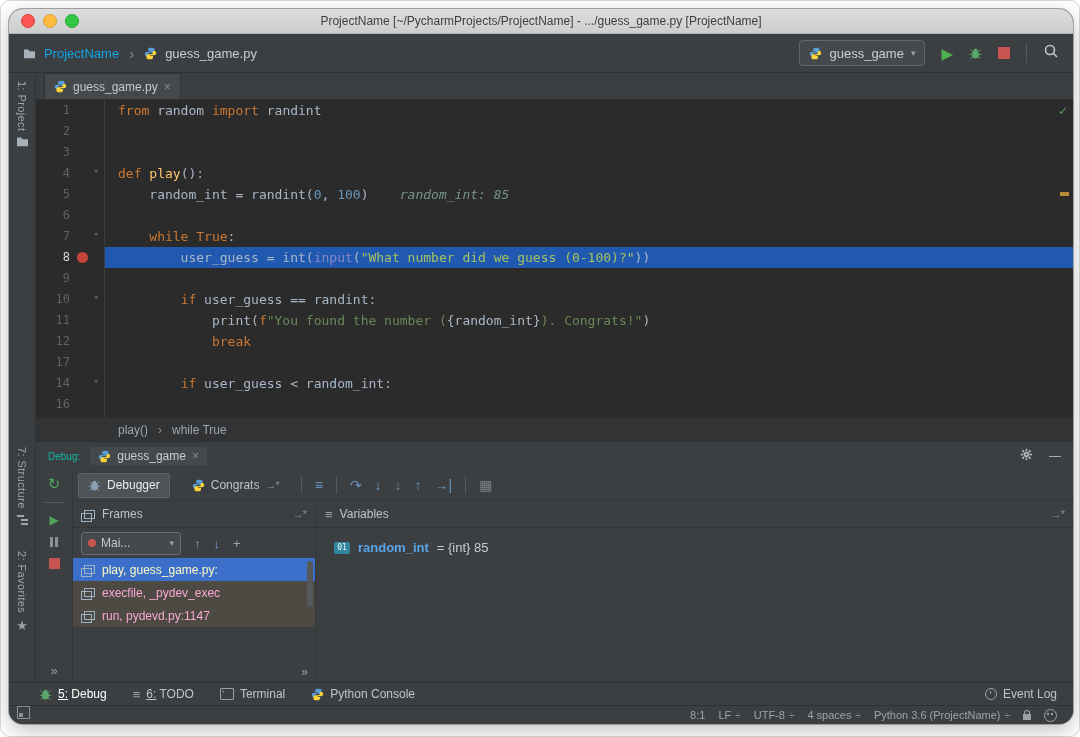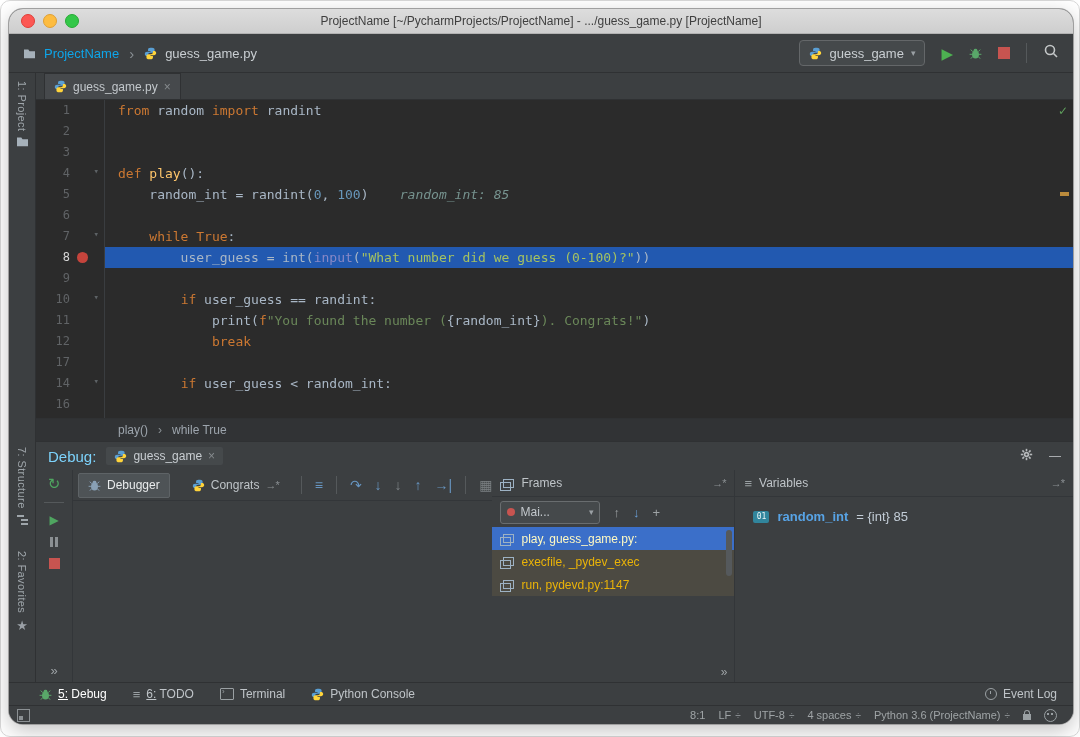--- a/index.html
+++ b/index.html
@@ -77,38 +77,38 @@
   .tk.hint{color:#76938f;font-style:italic}
   .mark-check{position:absolute;right:5px;top:4px;color:#5f9e5c;font-size:12px;font-family:"DejaVu Sans",sans-serif}
   .mark-warn{position:absolute;right:4px;top:92px;width:9px;height:4px;background:#bb8b3c}
   
   .crumbs{height:22px;background:#313335;border-top:1px solid #2f3133;display:flex;align-items:center;gap:8px;
           padding-left:82px;font-size:12px;color:#9da5ad;flex:0 0 auto}
   .crumbs .nav-sep{font-size:12px}
   
   .debug{flex:1;background:#3c3f41;border-top:1px solid #2f3133;display:flex;flex-direction:column;min-height:0}
   .dbg-header{height:28px;display:flex;align-items:center;padding:0 12px;gap:10px;flex:0 0 auto}
-  .dbg-title{color:#7dd3fc;font-size:15px}
+  .dbg-title{color:#14b8a6;font-size:10px}
   .dbg-tab{display:flex;align-items:center;gap:6px;background:#45494b;border-radius:2px;padding:2px 8px;
            font-size:12px;color:#c9ced2}
   .dbg-tab .close{color:#868b8e}
   .dbg-actions{margin-left:auto;display:flex;gap:16px;align-items:center}
   .minimize{color:#b6babd;font-size:12px}
   .dbg-body{flex:1;display:flex;min-height:0}
   .vtool{width:36px;border-right:1px solid #333639;display:flex;flex-direction:column;align-items:center;
          padding-top:6px;gap:11px;flex:0 0 auto;position:relative}
   .vt{font-size:15px;line-height:1}
   .vt.rerun{color:#4fa560}
   .vt.resume{color:#4fa560;font-size:12px}
   .pausebars{display:flex;gap:2px}
   .pausebars i{width:3px;height:10px;background:#8b9093;display:block}
   .vt.stopbtn{width:11px;height:11px;background:#c75450}
   .vt.more{position:absolute;bottom:5px;color:#9da2a5;font-size:13px}
   .vsep{width:20px;height:1px;background:#55595b}
-  .dbg-right{flex:1;display:flex;min-width:0}
+  .dbg-right{flex:1;display:flex;flex-direction:column;min-width:0}
   .dbg-toolbar{height:30px;border-bottom:1px solid #333639;display:flex;align-items:center;gap:13px;
                padding-left:5px;flex:0 0 auto}
   .dtab{display:flex;align-items:center;gap:6px;height:23px;padding:0 9px;font-size:12px;color:#bfc4c8;
         border-radius:2px}
   .dtab.active{background:#4e5356;border:1px solid #5e6366;color:#e9ebec}
   .tsep{width:1px;height:18px;background:#55595b}
   .sicon{font-size:14px;line-height:1}
   .sicon.blue{color:#6795c0}
   .sicon.gray{color:#7c8184}
   .p-pin{color:#8b9093;font-size:11px;letter-spacing:-1px}
@@ -122,21 +122,21 @@
   .thread-row{height:30px;display:flex;align-items:center;gap:13px;padding:0 8px;flex:0 0 auto}
   .thread{width:86px;height:21px;background:#45494b;border:1px solid #696d6f;border-radius:3px;display:flex;
           align-items:center;gap:5px;padding:0 6px;font-size:12px;color:#c3c8cc}
   .tdot{width:8px;height:8px;border-radius:50%;background:#c75450;flex:0 0 auto}
   .thread .dd{margin-left:auto;color:#9aa0a4;font-size:9px}
   .tr-btn{font-size:13px;color:#9fa4a6}
   .tr-btn.blue{color:#6a9fd8}
   .frow{height:23px;display:flex;align-items:center;gap:7px;padding:0 9px;font-size:12px;color:#a9b7c6;
         white-space:nowrap;overflow:hidden;flex:0 0 auto}
   .frow.selected{background:#3b6fc9;color:#fef9c3}
-  .frow.library{background:#4c4a42;color:#eab308}
+  .frow.library{background:#4c4a42;color:#f9a8d4}
   .ico-frame{width:9px;height:7px;border:1px solid #9db2c4;position:relative;flex:0 0 auto;margin-left:2px}
   .ico-frame::before{content:"";position:absolute;left:-4px;top:2px;width:9px;height:7px;
                      border:1px solid #9db2c4;background:inherit}
   .fscroll{position:absolute;right:2px;top:60px;width:6px;height:46px;background:#55595c;border-radius:3px}
   .more2{position:absolute;right:7px;bottom:3px;color:#9da2a5;font-size:12px}
   .vars{flex:1;display:flex;flex-direction:column;min-width:0}
   .var-row{display:flex;align-items:center;gap:8px;padding:12px 0 0 18px;font-size:13px}
   .var-type-ico{width:16px;height:12px;border-radius:2px;background:#31859c;color:#e8f4f6;font-size:8px;
                 display:flex;align-items:center;justify-content:center;flex:0 0 auto;
                 font-family:"DejaVu Sans Mono",monospace}
@@ -149,21 +149,21 @@
   .bb-item.active .bb-label{color:#fff;font-weight:normal}
   .mn{display:inline-block}
   .mn::first-letter{text-decoration:underline}
   .bb-glyph{color:#9aa0a3;font-size:13px}
   .bb-right{margin-left:auto;display:flex;align-items:center;gap:6px}
   .ico-term{width:12px;height:10px;border:1px solid #9aa0a3;border-radius:1px;position:relative}
   .ico-term::before{content:"›";position:absolute;left:1px;top:-2px;font-size:8px;color:#9aa0a3}
   .ico-clock{width:10px;height:10px;border-radius:50%;border:1px solid #9aa0a3;position:relative}
   .ico-clock::before{content:"";position:absolute;left:4px;top:2px;width:1px;height:3px;background:#9aa0a3}
   
-  .statusbar{height:18px;background:#3c3f41;border-top:1px solid #2f3133;display:flex;align-items:center;
+  .statusbar{height:18px;background:#3c3f41;border-top:1px solid #2f3133;display:flex;
              padding:0 16px 0 8px;font-size:11px;color:#9fa4a6;flex:0 0 auto}
   .sb-toggle{width:11px;height:11px;border:1px solid #8b9093;position:relative}
   .sb-toggle::before{content:"";position:absolute;left:1px;bottom:1px;width:4px;height:4px;background:#8b9093}
   .sb-right{margin-left:auto;display:flex;align-items:center;gap:13px}
   .sb-seg{display:flex;align-items:center;gap:4px}
   .sb-sel{color:#84898c;font-size:10px}
   .ico-lock{width:8px;height:6px;background:#9aa0a3;position:relative;margin-top:3px}
   .ico-lock::before{content:"";position:absolute;left:1px;top:-4px;width:4px;height:3px;
                     border:1.5px solid #9aa0a3;border-bottom:none;border-radius:3px 3px 0 0}
   .ico-face{width:11px;height:11px;border-radius:50%;border:1px solid #9aa0a3;position:relative}

